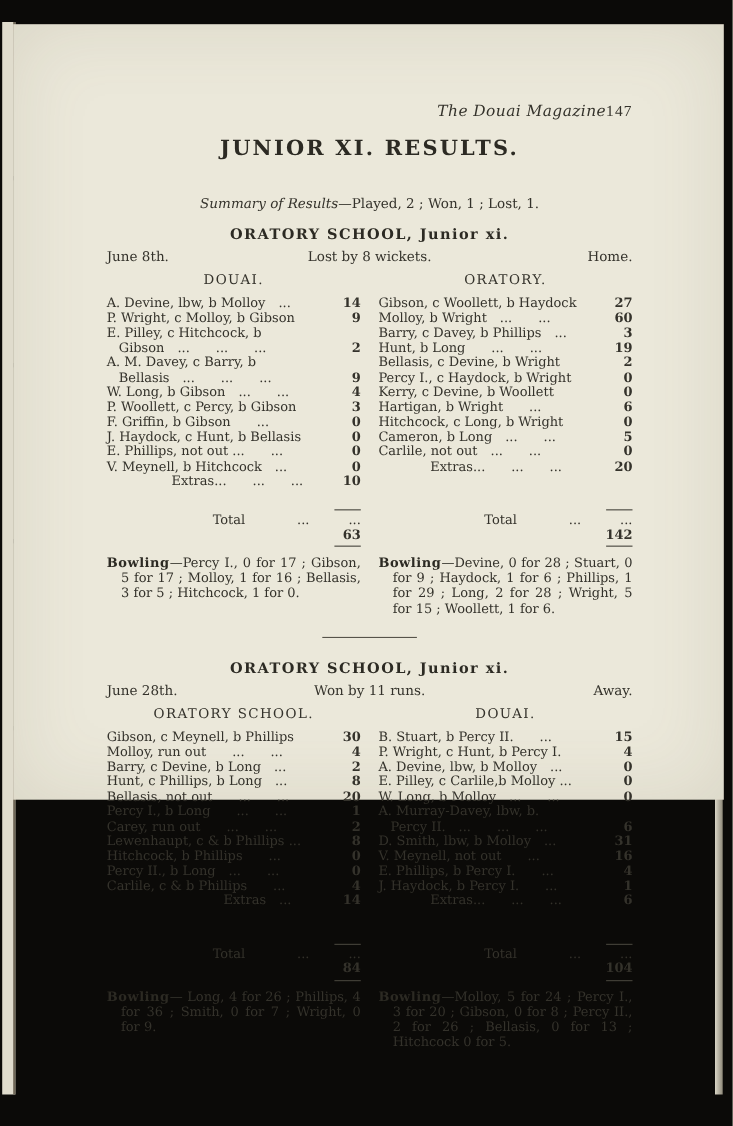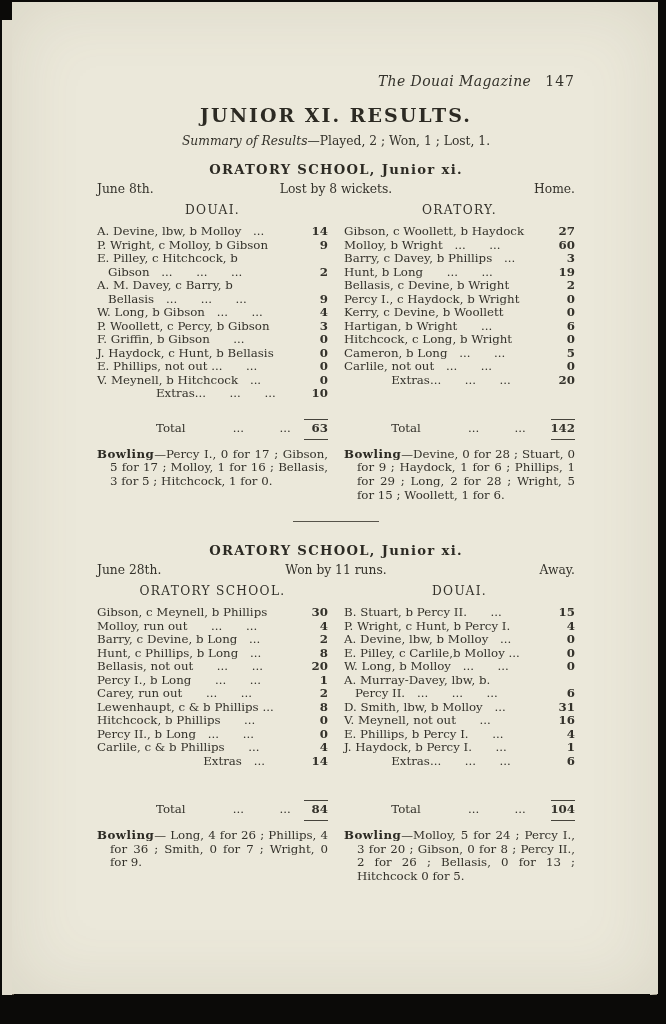--- a/index.html
+++ b/index.html
@@ -14,53 +14,53 @@
   }
   .page-edge-strip::after{
     content:"";position:absolute;right:-2px;top:140px;width:2px;height:4px;background:#3a352c;
     box-shadow:0 170px 0 #4a4437,0 330px 0 #3a352c,0 500px 0 #55503f;
   }
   .edge-right{
     position:absolute;left:650px;top:42px;width:7px;height:953px;
     background:linear-gradient(to right,#d9d5c6,#8f8a7a);
   }
   .page{
-    position:absolute;left:12px;top:2px;width:646px;height:992px;
+    position:absolute;left:12px;top:22px;width:646px;height:705px;
     background:var(--paper,#ebe8da);color:var(--ink,#34322b);
     box-shadow:inset 0 0 70px rgba(115,105,80,.14);
   }
   .content{position:absolute;left:85px;right:83px;top:0;bottom:0;padding-top:72px;}
   .running-head{
     display:flex;justify-content:flex-end;align-items:baseline;
     font-size:14px;line-height:15px;
   }
   .running-head .mag{font-style:italic;letter-spacing:.4px;}
-  .running-head .pno{margin-left:14px;letter-spacing:1px;}
+  .running-head .pno{letter-spacing:1px;font-family:Liberation Serif, serif;}
   h1.article-title{
     text-align:center;font-size:19px;font-weight:bold;letter-spacing:2px;
     margin:13px 0 0;line-height:27px;color:#2c2a23;
   }
-  .summary{text-align:center;font-size:12.3px;margin-top:4px;line-height:16px;}
+  .summary{text-align:center;font-size:12.3px;margin-top:28px;line-height:16px;}
   .summary .it{font-style:italic;}
   .match-heading{
     text-align:center;font-size:13.2px;font-weight:bold;letter-spacing:1.3px;
     margin:12px 0 0;line-height:17px;color:#2c2a23;
   }
   .meta{display:grid;grid-template-columns:1fr auto 1fr;font-size:12.3px;margin-top:3px;line-height:16px;}
   .meta .venue{text-align:right;}
   .cols{display:flex;gap:16px;margin-top:5px;}
   .col{flex:1;min-width:0;font-size:11.8px;line-height:13.5px;}
   .team{text-align:center;letter-spacing:1.3px;font-size:12.2px;margin-bottom:7px;line-height:16px;}
   .batting{min-height:190px;}
   .brow{display:flex;justify-content:space-between;align-items:flex-end;}
   .bname{flex:1 1 auto;white-space:pre-line;padding-left:11px;text-indent:-11px;}
   .bscore{flex:0 0 auto;margin-left:4px;text-align:right;white-space:nowrap;font-weight:bold;}
   .sumrule{width:24px;margin-left:auto;margin-top:4px;border-top:1.3px solid #45433b;}
   .sumrule.rb{margin-top:3px;}
-  .trow{margin-top:2px;}
+  .trow{margin-top:2px;flex-direction:column;}
   .bowling{
     margin:8px 0 0;font-size:11.8px;line-height:13.9px;
     text-align:justify;padding-left:13px;text-indent:-13px;
   }
   .bowling b{letter-spacing:.5px;color:#2c2a23;}
   .divider{width:86px;border-top:1.3px solid #56534a;margin:18px auto 20px auto;}
 </style>
 </head>
 <body>
 

